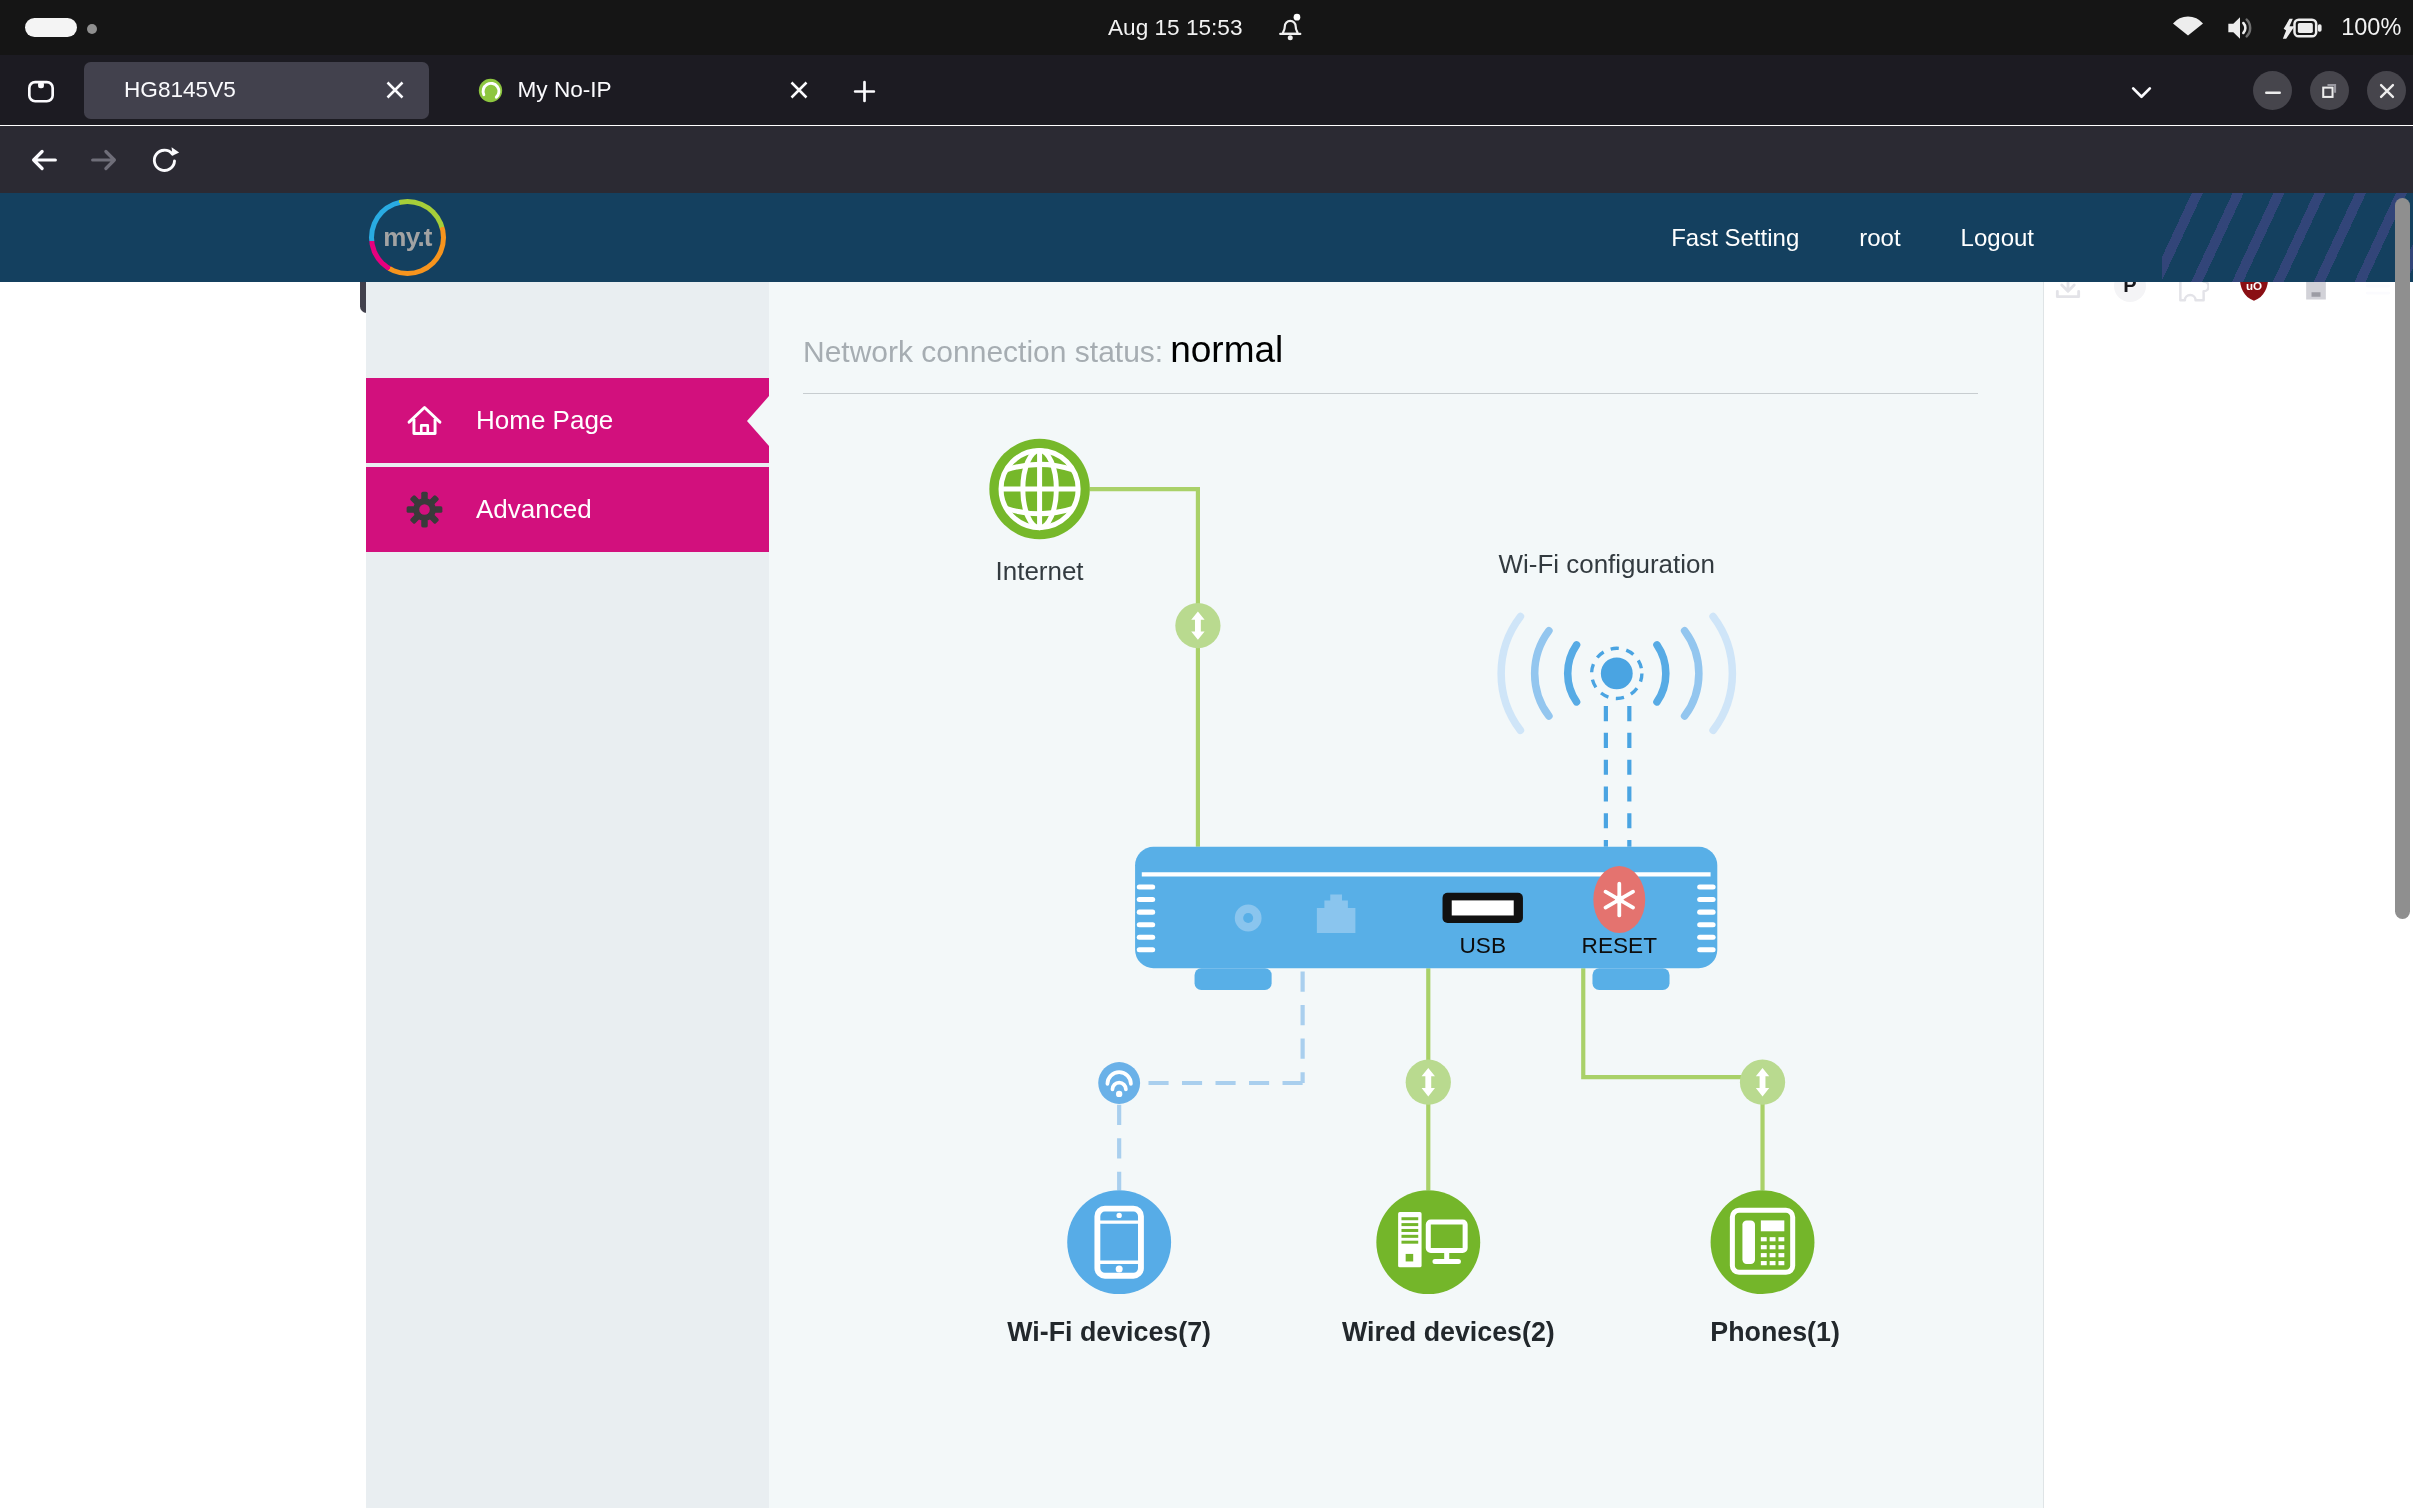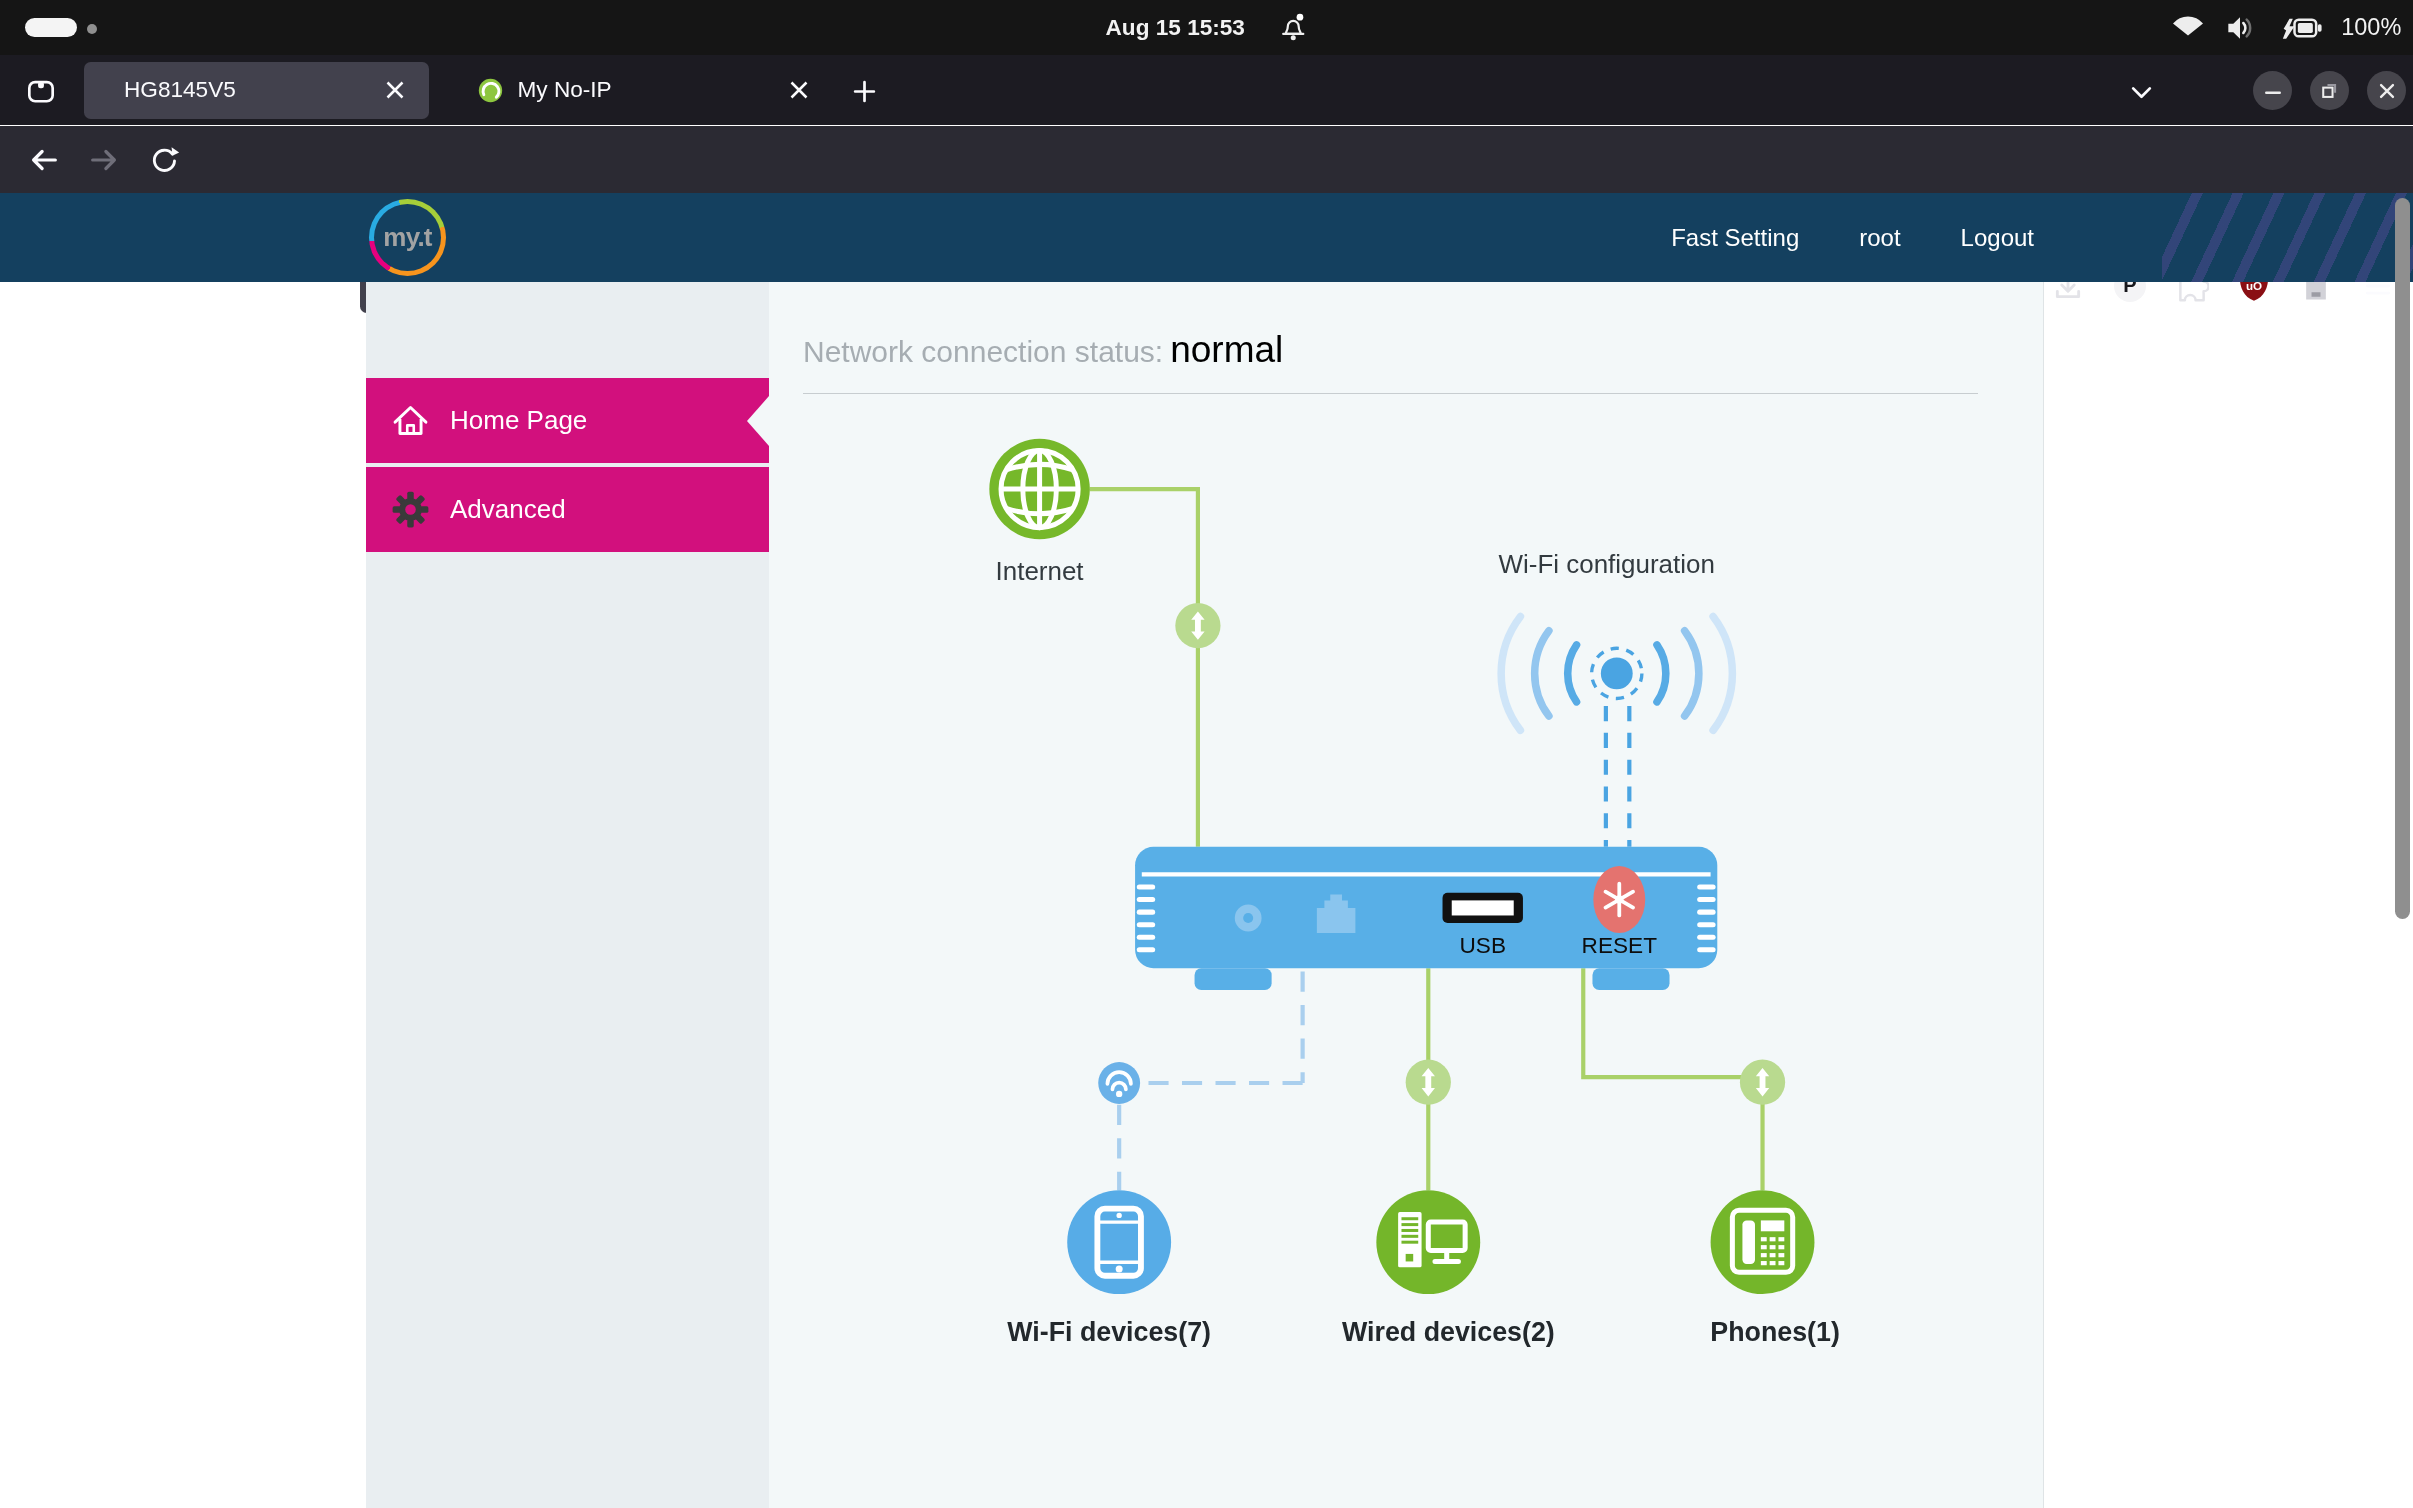--- a/index.html
+++ b/index.html
@@ -4,21 +4,21 @@
 <style>
   * { margin:0; padding:0; box-sizing:border-box; }
   html,body { width:2413px; height:1508px; overflow:hidden; background:#fff;
               font-family:"Liberation Sans","DejaVu Sans",sans-serif; }
   svg { display:block; }
 
   
   #sysbar { position:absolute; left:0; top:0; width:2413px; height:55px; background:#151515; color:#efefef; }
   .ws-pill { position:absolute; left:25px; top:18.4px; width:52px; height:19px; border-radius:10px; background:#f4f4f4; }
   .ws-dot  { position:absolute; left:87px; top:23.5px; width:10px; height:10px; border-radius:50%; background:#8f8f8f; }
-  .clockwrap { position:absolute; left:0; top:0; width:2413px; height:55px; display:flex; align-items:center; justify-content:center; gap:34px;font-weight:bold; }
+  .clockwrap { position:absolute; left:0; top:0; width:2413px; height:55px; display:flex; align-items:center; justify-content:center; gap:34px; }
   .clock { font-size:22.6px; color:#f2f2f2; }
   .sysright { position:absolute; right:11.7px; top:0; height:55px; display:flex; align-items:center; gap:18.4px; }
   .battery-pct { font-size:23.5px; color:#f2f2f2; }
 
   
   #tabbar { position:absolute; left:0; top:55px; width:2413px; height:70px; background:#1c1b22; }
   .ffview { position:absolute; left:18.4px; top:13.4px; width:45px; height:45px; display:flex; align-items:center; justify-content:center; border-radius:5px; }
   .tab { position:absolute; top:6.7px; height:57px; border-radius:6.7px; display:flex; align-items:center; color:#fbfbfe; font-size:22.6px; }
   .tab.active { left:84px; width:345px; background:#42414d; padding:0 19px 0 40px; }
   .tab.plain  { left:454px; width:377px; padding:0 17px 0 23.5px; }
@@ -50,21 +50,21 @@
   .logo .inner { position:absolute; inset:5px; border-radius:50%; background:#14405f;
                  display:flex; align-items:center; justify-content:center; }
   .logo span { color:#a3a3a3; font-weight:bold; font-size:26px; letter-spacing:-0.8px; }
   .headlinks { position:absolute; right:379px; top:0; height:89px; display:flex; align-items:center; gap:60px; }
   .headlink { color:#fff; font-size:24px; }
 
   
   #sidebar { position:absolute; left:366px; top:282px; width:403px; height:1227px; background:#e9eef1; }
   .menu { position:absolute; left:0; top:96px; width:403px; }
   .mitem { height:85px; margin-bottom:4.2px; background:#e6ebee; display:flex; align-items:center;
-           padding-left:25px; gap:20px; font-size:26px; color:#3c4650; position:relative; }
+           padding-left:39px; gap:32px; font-size:26px; color:#3c4650; position:relative; }
   .mitem.active { background:#d2107d; color:#fff; }
   .notch { position:absolute; right:0; top:50%; transform:translateY(-50%); width:0; height:0;
            border-top:25px solid transparent; border-bottom:25px solid transparent; border-right:22px solid #f3f8f9; }
 
   
   #content { position:absolute; left:769px; top:282px; width:1275px; height:1227px; background:#f3f8f9;
              border-right:0.8px solid #dfe4e6; }
   .statusrow { position:absolute; left:34px; top:47px; display:flex; align-items:baseline; }
   .statuslabel { font-size:30px; color:#a6adb2; }
   .statusvalue { font-size:37px; color:#000000; margin-left:7px; }

